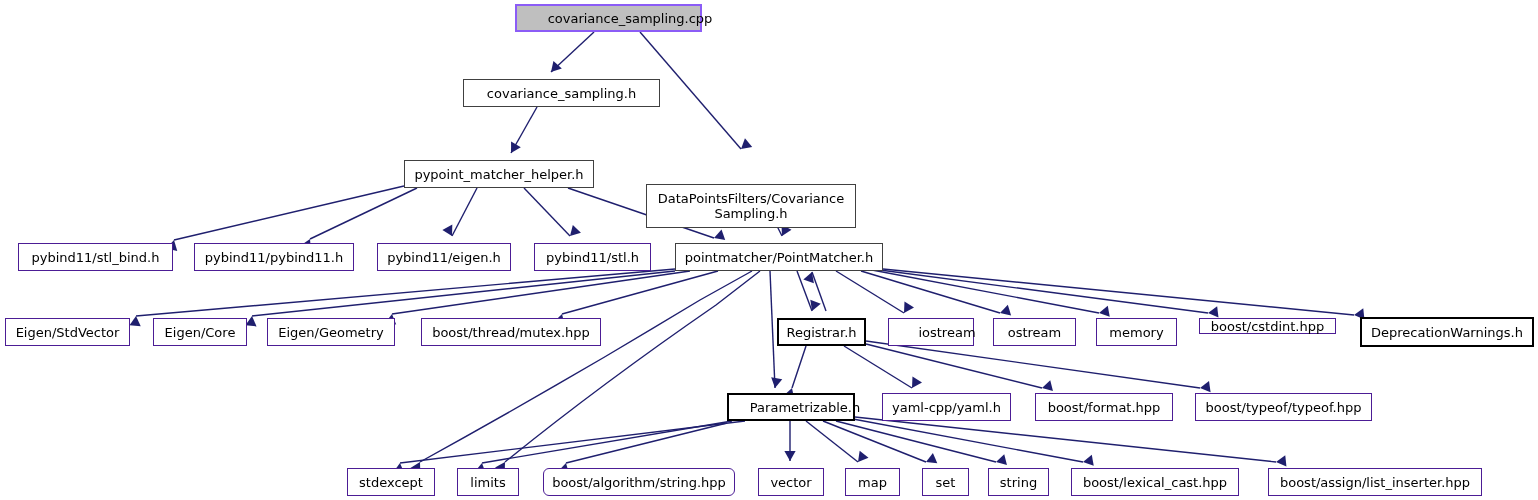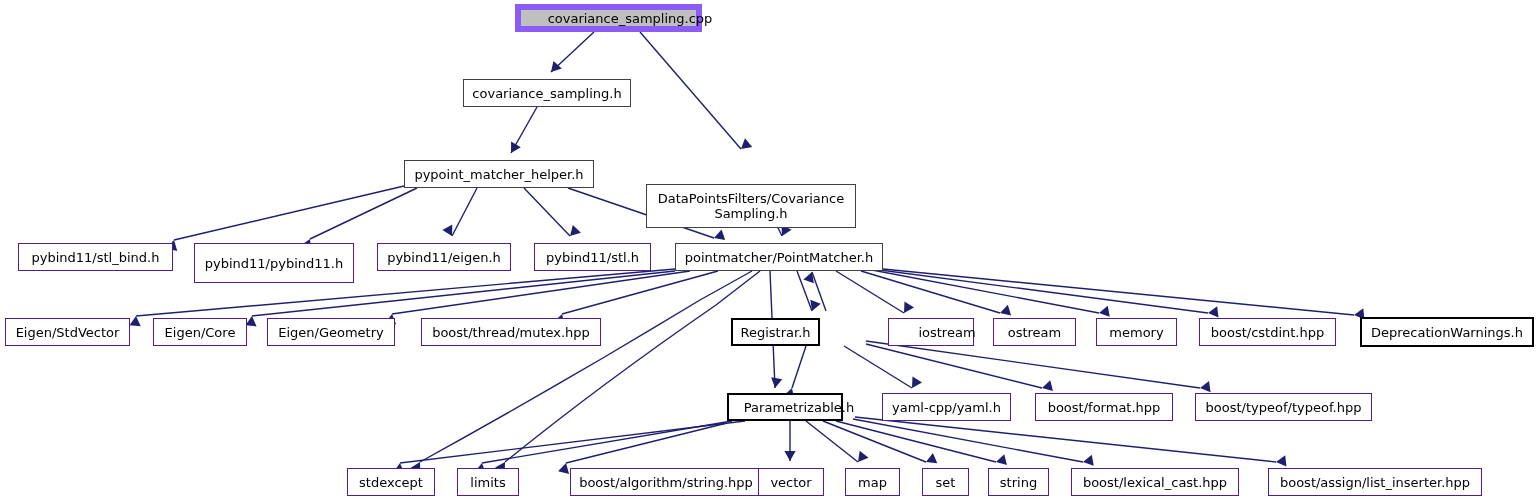--- a/index.html
+++ b/index.html
@@ -5,21 +5,21 @@
   html,body{margin:0;padding:0;background:#ffffff;}
   #graph{position:relative;width:1538px;height:500px;background:#ffffff;
          font-family:"DejaVu Sans","Liberation Sans",sans-serif;}
   #edges{position:absolute;left:0;top:0;width:1538px;height:500px;}
   .node{position:absolute;box-sizing:border-box;display:flex;align-items:center;
         justify-content:center;text-align:center;color:#000000;background:#ffffff;
         font-size:13px;line-height:15px;white-space:pre-line;}
   .node.light{border:1px solid #4c1d95;}
   .node.dark{border:1px solid #404040;}
   .node.bold{border:2px solid #000000;}
-  .node.root{background:#bfbfbf;border:6px solid #8b5cf6;padding-left:43px;}
+  .node.root{background:#bfbfbf;border:2px solid #8b5cf6;padding-left:43px;}
 </style>
 </head>
 <body>
 
 <div id="graph">
   <svg id="edges" viewBox="0 0 1538 500" xmlns="http://www.w3.org/2000/svg">
       <path d="M594,32 L551,72" fill="none" stroke="#1f1f6e" stroke-width="1.4"></path>
       <polygon points="0,0 -9.9,-5.625 -9.9,5.625" fill="#1f1f6e" transform="translate(551,72) rotate(132)"></polygon>
       <path d="M640,32 L741,149" fill="none" stroke="#1f1f6e" stroke-width="1.4"></path>
       <polygon points="0,0 -9.9,-5.625 -9.9,5.625" fill="#1f1f6e" transform="translate(741,149) rotate(140)"></polygon>
@@ -87,46 +87,46 @@
       <polygon points="0,0 -9.9,-5.625 -9.9,5.625" fill="#1f1f6e" transform="translate(926,462) rotate(157)"></polygon>
       <path d="M836,421 L996,462" fill="none" stroke="#1f1f6e" stroke-width="1.4"></path>
       <polygon points="0,0 -9.9,-5.625 -9.9,5.625" fill="#1f1f6e" transform="translate(996,462) rotate(166)"></polygon>
       <path d="M853,419 L1083,462" fill="none" stroke="#1f1f6e" stroke-width="1.4"></path>
       <polygon points="0,0 -9.9,-5.625 -9.9,5.625" fill="#1f1f6e" transform="translate(1083,462) rotate(170)"></polygon>
       <path d="M855,417 L1276,462" fill="none" stroke="#1f1f6e" stroke-width="1.4"></path>
       <polygon points="0,0 -9.9,-5.625 -9.9,5.625" fill="#1f1f6e" transform="translate(1276,462) rotate(174)"></polygon>
     </svg>
   <div id="nodes">
       <div class="node root" style="left: 515px; top: 4px; width: 187px; height: 28px;"><span>covariance_sampling.cpp</span></div>
-      <div class="node dark" style="left: 463px; top: 79px; width: 168px; height: 28px; justify-content: center;"><span>covariance_sampling.h</span></div>
+      <div class="node dark" style="left: 463px; top: 79px; width: 197px; height: 28px; justify-content: center;"><span>covariance_sampling.h</span></div>
       <div class="node dark" style="left: 646px; top: 156px; width: 210px; height: 44px; margin-top: 28px;"><span>DataPointsFilters/Covariance
 Sampling.h</span></div>
       <div class="node dark" style="left: 404px; top: 160px; width: 190px; height: 28px;"><span>pypoint_matcher_helper.h</span></div>
       <div class="node light" style="left: 18px; top: 243px; width: 155px; height: 28px;"><span>pybind11/stl_bind.h</span></div>
-      <div class="node light" style="left: 194px; top: 243px; width: 160px; height: 40px;"><span>pybind11/pybind11.h</span></div>
+      <div class="node light" style="left: 194px; top: 243px; width: 160px; height: 28px;"><span>pybind11/pybind11.h</span></div>
       <div class="node light" style="left: 377px; top: 243px; width: 134px; height: 28px;"><span>pybind11/eigen.h</span></div>
       <div class="node light" style="left: 534px; top: 243px; width: 117px; height: 28px;"><span>pybind11/stl.h</span></div>
       <div class="node dark" style="left: 675px; top: 243px; width: 208px; height: 28px;"><span>pointmatcher/PointMatcher.h</span></div>
       <div class="node light" style="left: 5px; top: 318px; width: 125px; height: 28px;"><span>Eigen/StdVector</span></div>
       <div class="node light" style="left: 153px; top: 318px; width: 94px; height: 28px;"><span>Eigen/Core</span></div>
       <div class="node light" style="left: 267px; top: 318px; width: 128px; height: 28px;"><span>Eigen/Geometry</span></div>
       <div class="node light" style="left: 421px; top: 318px; width: 180px; height: 28px;"><span>boost/thread/mutex.hpp</span></div>
-      <div class="node bold" style="left: 731px; top: 318px; width: 89px; height: 28px;"><span>Registrar.h</span></div>
+      <div class="node bold" style="left: 777px; top: 318px; width: 89px; height: 28px;"><span>Registrar.h</span></div>
       <div class="node light" style="left: 888px; top: 318px; width: 86px; height: 28px; padding-left: 32px;"><span>iostream</span></div>
       <div class="node light" style="left: 993px; top: 318px; width: 83px; height: 28px;"><span>ostream</span></div>
       <div class="node light" style="left: 1096px; top: 318px; width: 81px; height: 28px;"><span>memory</span></div>
-      <div class="node light" style="left: 1199px; top: 318px; width: 137px; height: 28px;"><span>boost/cstdint.hpp</span></div>
+      <div class="node light" style="left: 1199px; top: 318px; width: 137px; height: 16px;"><span>boost/cstdint.hpp</span></div>
       <div class="node bold" style="left: 1360px; top: 317px; width: 174px; height: 30px;"><span>DeprecationWarnings.h</span></div>
-      <div class="node bold" style="left: 727px; top: 393px; width: 116px; height: 28px; padding-left: 28px;"><span>Parametrizable.h</span></div>
+      <div class="node bold" style="left: 727px; top: 393px; width: 128px; height: 28px; padding-left: 28px;"><span>Parametrizable.h</span></div>
       <div class="node light" style="left: 882px; top: 393px; width: 129px; height: 28px;"><span>yaml-cpp/yaml.h</span></div>
       <div class="node light" style="left: 1035px; top: 393px; width: 138px; height: 28px;"><span>boost/format.hpp</span></div>
       <div class="node light" style="left: 1195px; top: 393px; width: 177px; height: 28px;"><span>boost/typeof/typeof.hpp</span></div>
       <div class="node light" style="left: 347px; top: 468px; width: 88px; height: 28px;"><span>stdexcept</span></div>
       <div class="node light" style="left: 457px; top: 468px; width: 62px; height: 28px;"><span>limits</span></div>
-      <div class="node light" style="left: 570px; top: 468px; width: 192px; height: 28px;"><span>boost/algorithm/string.hpp</span></div>
+      <div class="node light" style="left: 543px; top: 468px; width: 192px; height: 28px; border-radius: 6px;"><span>boost/algorithm/string.hpp</span></div>
       <div class="node light" style="left: 758px; top: 468px; width: 66px; height: 28px;"><span>vector</span></div>
       <div class="node light" style="left: 845px; top: 468px; width: 55px; height: 28px;"><span>map</span></div>
       <div class="node light" style="left: 922px; top: 468px; width: 47px; height: 28px;"><span>set</span></div>
       <div class="node light" style="left: 988px; top: 468px; width: 61px; height: 28px;"><span>string</span></div>
       <div class="node light" style="left: 1071px; top: 468px; width: 168px; height: 28px;"><span>boost/lexical_cast.hpp</span></div>
       <div class="node light" style="left: 1268px; top: 468px; width: 214px; height: 28px;"><span>boost/assign/list_inserter.hpp</span></div>
     </div>
 </div>
 
 </body></html>

